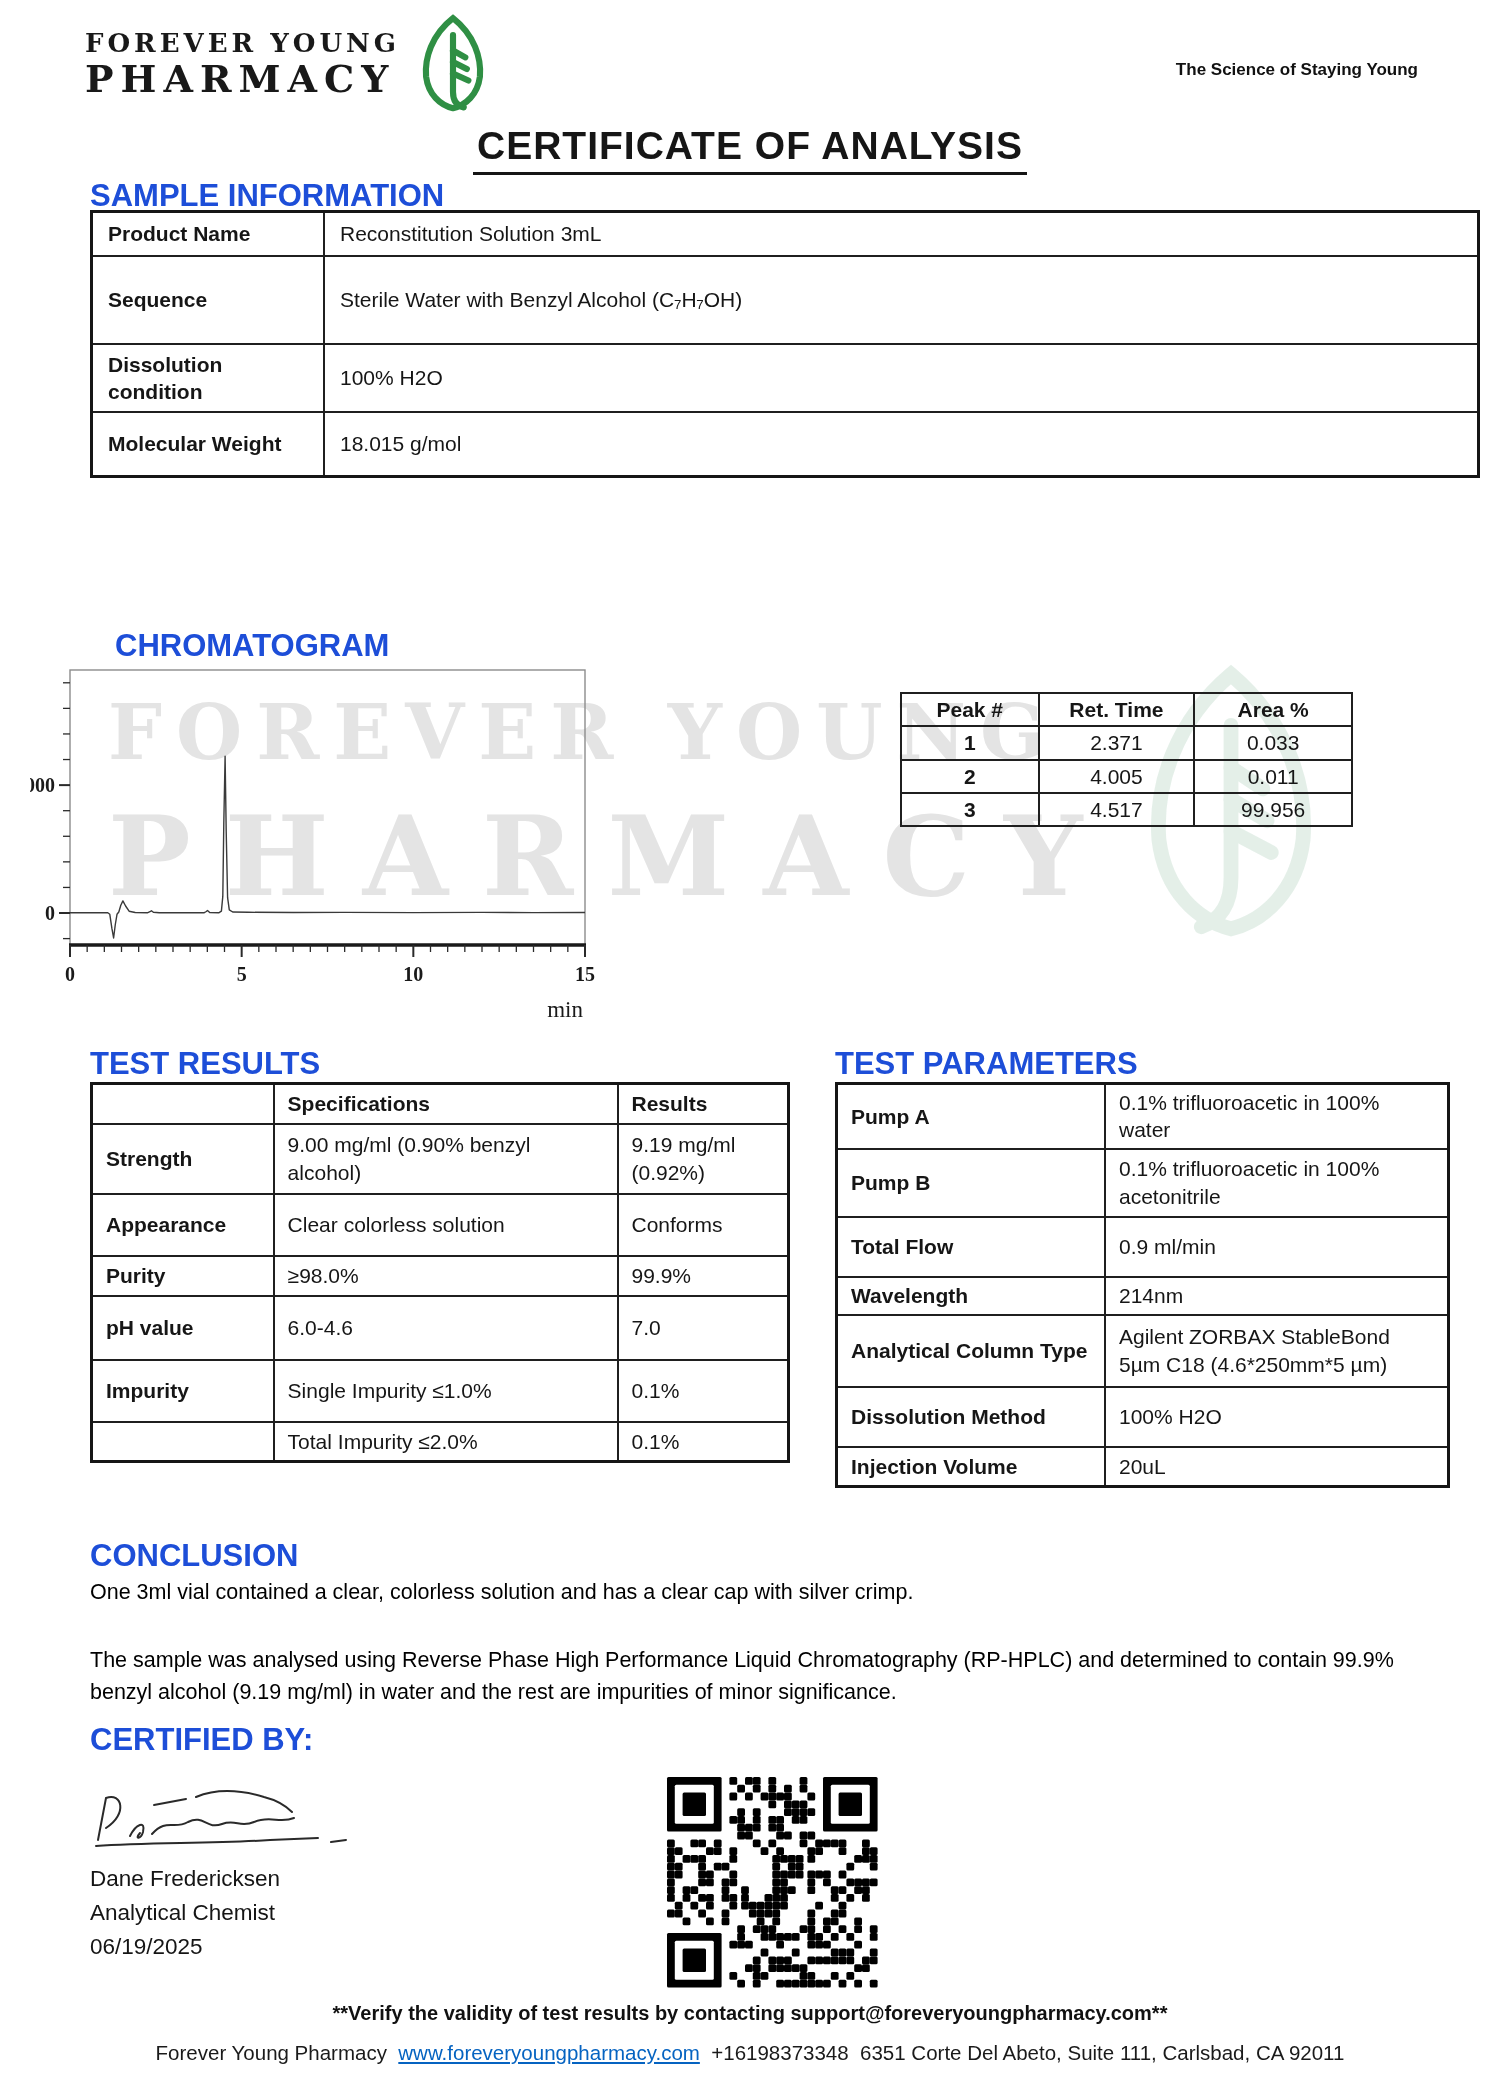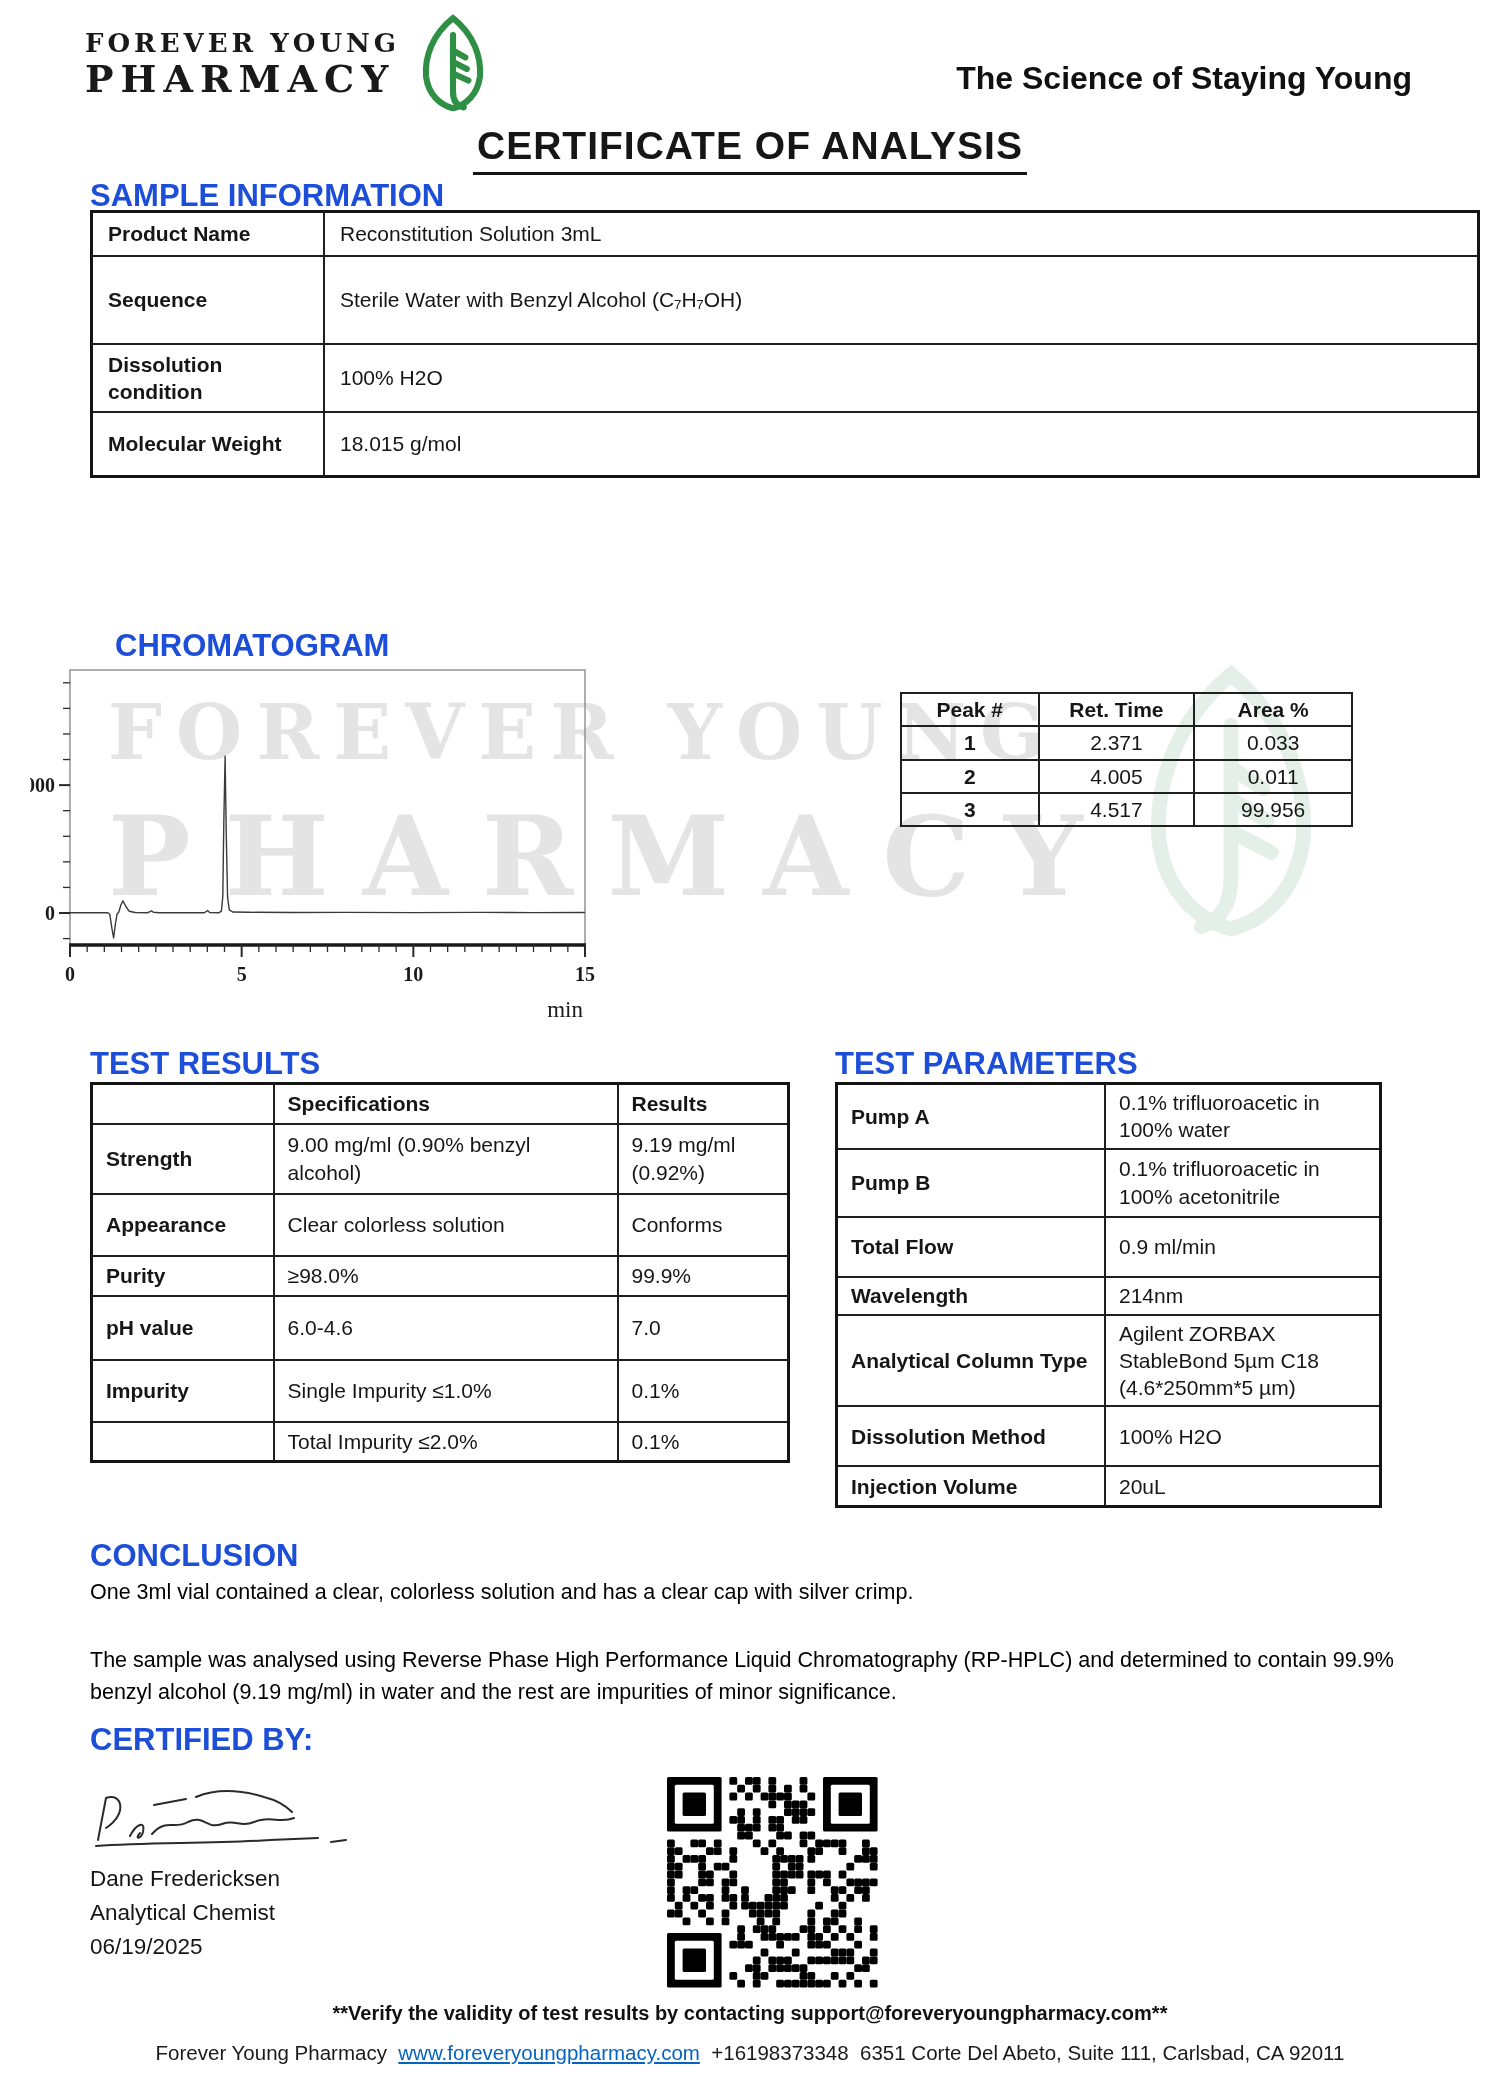--- a/index.html
+++ b/index.html
@@ -5,21 +5,21 @@
   html,body{margin:0;padding:0;background:#fff;}
   body{width:1500px;height:2073px;position:relative;overflow:hidden;
        font-family:"Liberation Sans",sans-serif;color:#161616;}
   .abs{position:absolute;}
 
   
   .logo{left:85px;top:12px;display:flex;align-items:center;gap:14px;z-index:3;}
   .logo-text{display:flex;flex-direction:column;}
   .logo-line1{font-family:"DejaVu Serif",serif;font-weight:bold;font-size:26px;letter-spacing:4px;line-height:30px;color:#191919;}
   .logo-line2{font-family:"DejaVu Serif",serif;font-weight:bold;font-size:38px;letter-spacing:7px;line-height:42px;color:#191919;}
-  .tagline{right:88px;top:60px;font-size:32px;font-weight:bold;color:#111;}
+  .tagline{right:82px;top:60px;font-size:17px;font-weight:bold;color:#111;}
 
   
   .doc-title{left:0;right:0;top:124px;text-align:center;}
   .doc-title span{display:inline-block;font-size:39px;font-weight:bold;letter-spacing:1px;
       border-bottom:3px solid #151515;padding:0 4px 4px 4px;}
   .h-section{font-size:31px;font-weight:bold;color:#1d4ed8;}
 
   
   table{border-collapse:collapse;background:transparent;}
   td,th{border:2px solid #1f1f1f;vertical-align:middle;font-size:21px;line-height:1.3;}
@@ -35,21 +35,21 @@
   .peak-table .c1{width:158px;}
   .peak-table .c2{width:158px;}
 
   .tr-table{left:90px;top:1082px;width:700px;}
   .tr-table td{padding:4px 13px;}
   .tr-table .lbl{width:165px;font-weight:bold;}
   .tr-table .spec{width:375px;}
   .tr-table .res{width:160px;}
   .tr-table .hdr{font-weight:bold;}
 
-  .tp-table{left:835px;top:1082px;width:547px;border-radius:8px;}
+  .tp-table{left:835px;top:1082px;width:615px;border-radius:8px;}
   .tp-table td{padding:4px 13px;}
   .tp-table .lbl{width:240px;font-weight:bold;}
 
   
   .chromo-heading{left:115px;top:628px;}
   .wm1{left:108px;top:688px;font-family:"DejaVu Serif",serif;font-weight:bold;
        font-size:76px;letter-spacing:14px;color:#e4e4e4;z-index:0;white-space:nowrap;}
   .wm2{left:108px;top:792px;font-family:"DejaVu Serif",serif;font-weight:bold;
        font-size:110px;letter-spacing:34px;color:#e4e4e4;z-index:0;white-space:nowrap;}
   .leaf-wm{left:1125px;top:592px;z-index:0;opacity:0.55;}

